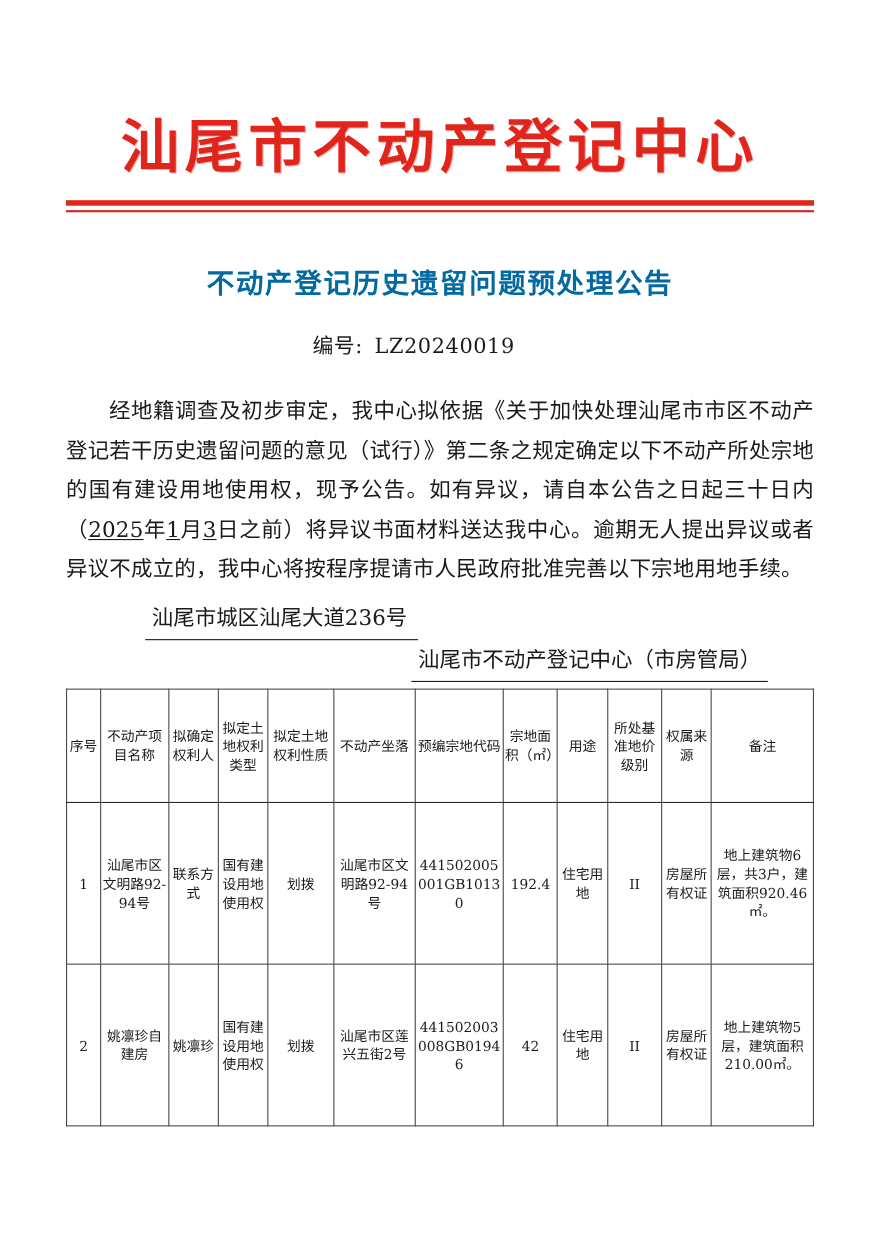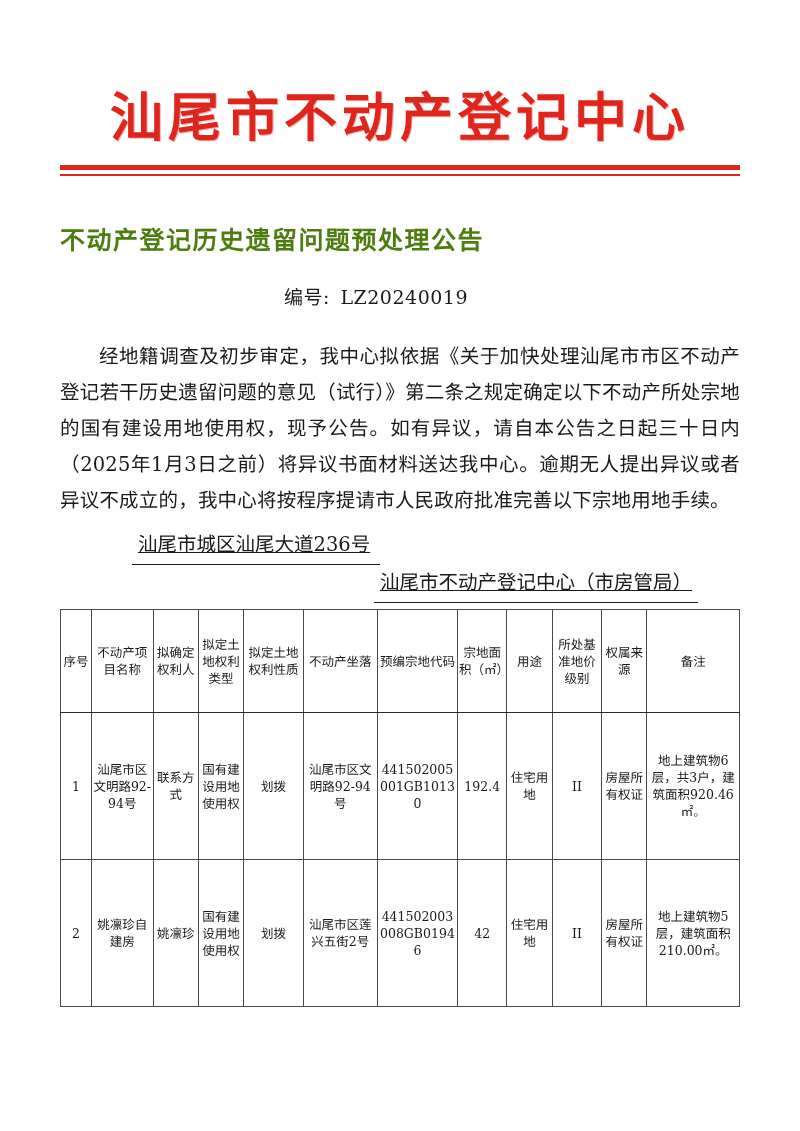--- a/index.html
+++ b/index.html
@@ -13,21 +13,21 @@
     height: 1131px;
     font-family: "DejaVu Serif", "Liberation Serif", serif;
     color: #1a1a1a;
     position: relative;
     overflow: hidden;
   }
   .page {
     width: 800px;
     height: 1131px;
     box-sizing: border-box;
-    padding: 0 60px;
+    padding: 17px 60px;
     position: relative;
   }
 
   
   .letterhead {
     padding-top: 88px;
     text-align: center;
   }
   .letterhead-title {
     font-family: "DejaVu Serif", "Liberation Serif", serif;
@@ -46,25 +46,25 @@
   }
   .rule-thin {
     margin-top: 4px;
     height: 2px;
     background: #e0251c;
   }
 
   
   .doc-title {
     margin-top: 44px;
-    text-align: left;
+    text-align: center;
     font-weight: bold;
     font-size: 25px;
     letter-spacing: 1.5px;
-    color: #4d7c0f;
+    color: #0369a1;
   }
   .doc-number-row {
     margin-top: 26px;
     text-align: center;
     padding-right: 48px;
     font-size: 19px;
     letter-spacing: 0.5px;
   }
   .doc-number-label { margin-right: 4px; }
 
@@ -74,41 +74,40 @@
     font-size: 19.5px;
     line-height: 36px;
     text-align: justify;
     text-justify: inter-ideograph;
     letter-spacing: 0.2px;
   }
   .body-text p {
     margin: 0;
     text-indent: 2em;
   }
-  .u { text-underline-offset: 2px; }
+  .u { text-decoration: underline; text-underline-offset: 2px; }
 
   
   .addr-block {
     margin-top: 8px;
     font-size: 19.5px;
     line-height: 36px;
   }
   .addr-row {
     display: flex;
     align-items: baseline;
     justify-content: flex-start;
   }
   .addr-row.indent-1 { padding-left: 72px; }
   .addr-label { white-space: nowrap; }
   .addr-value {
     border-bottom: 1.3px solid #1a1a1a;
     padding: 0 6px 1px 6px;
     white-space: nowrap;
     display: inline-block;
-    text-decoration: underline;
   }
   .addr-spacer-a { display: inline-block; width: 242px; }
   .addr-spacer-b { display: inline-block; width: 242px; }
   .w1 { min-width: 236px; }
   .w2 { min-width: 236px; }
   .w3 { min-width: 212px; }
 
   
   .tbl-wrap { margin-top: 6px; }
   table.notice {

